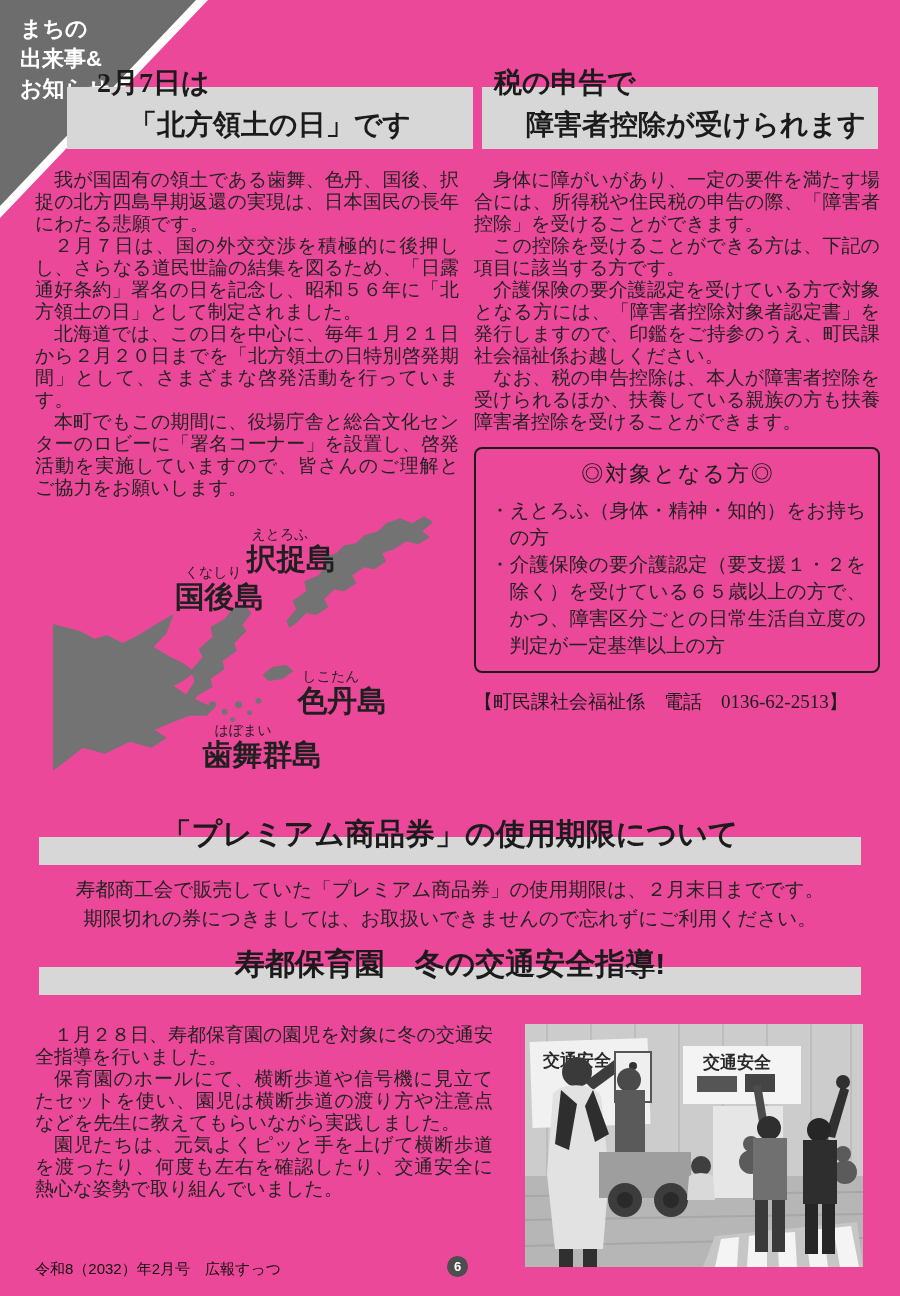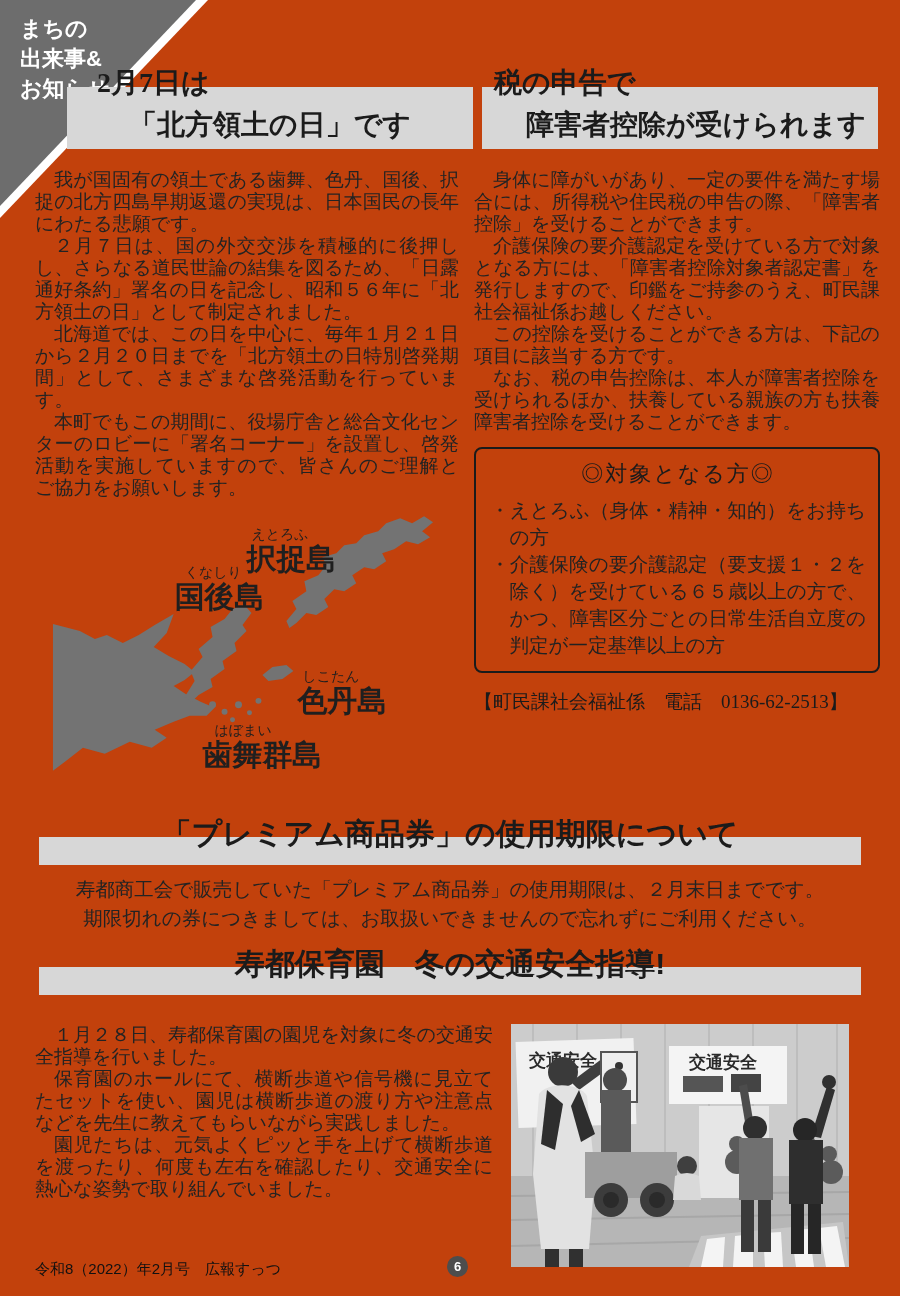--- a/index.html
+++ b/index.html
@@ -1,18 +1,18 @@
 <!DOCTYPE html>
 <html><head>
 <meta charset="utf-8">
 <style>
   * { margin:0; padding:0; box-sizing:border-box; }
   html,body { background:#ffffff; }
   .page {
-    position:relative; width:900px; height:1296px; background:#c2410c;
+    position:relative; width:900px; height:1296px; background:#ec4899;
     font-family:"Liberation Serif", serif; color:#222222; overflow:hidden;
   }
   
   .corner-outer {
     position:absolute; top:0; left:0; width:208px; height:218px;
     background:#ffffff; clip-path:polygon(0 0, 208px 0, 0 218px);
   }
   .corner {
     position:absolute; top:0; left:0; width:196px; height:206px;
     background:#6d6d6d; clip-path:polygon(0 0, 196px 0, 0 206px);
@@ -41,21 +41,21 @@
     padding:10px 12px 12px 14px;
   }
   .target-box .box-title { text-align:center; font-size:22px; letter-spacing:2px; color:#1b1b1b; margin-bottom:8px; }
   .target-box .box-item { font-size:19.5px; line-height:27px; padding-left:1em; text-indent:-1em; text-align:justify; }
   .contact-line { margin-top:16px; font-size:19px; color:#1b1b1b; }
 
   .section-premium { position:absolute; left:35px; top:778px; width:830px; }
   .premium-lines { margin-top:3px; text-align:center; font-size:19.5px; line-height:29px; color:#232323; }
 
   .section-hoikuen { position:absolute; left:35px; top:908px; width:830px; }
-  .hoikuen-content { display:flex; margin-top:22px; gap:18px; }
+  .hoikuen-content { display:flex; margin-top:22px; gap:32px; }
   .hoikuen-text { width:458px; }
   .photo-frame { width:338px; height:243px; background:#c4c4c4; overflow:hidden; flex:none; }
 
   .footer-issue { position:absolute; left:35px; top:1260px; font-family:"Liberation Sans", sans-serif; font-size:15px; color:#111111; }
   .page-circle {
     position:absolute; left:447px; top:1256px; width:21px; height:21px; border-radius:50%;
     background:#4d4d4d; color:#ffffff; font-family:"Liberation Sans", sans-serif;
     font-size:13px; font-weight:bold; text-align:center; line-height:21px;
   }
   svg text { font-family:"Liberation Sans", sans-serif; }
@@ -132,22 +132,22 @@
   </div>
 
   <div class="col-right">
     <div class="headline2">
       <div class="band" style="left:8px; right:2px;"></div>
       <div class="hl-line" style="padding-left:20px;">税の申告で</div>
       <div class="hl-line" style="padding-left:52px;">障害者控除が受けられます</div>
     </div>
     <div class="body-block">
       <p class="body-p">身体に障がいがあり、一定の要件を満たす場合には、所得税や住民税の申告の際、「障害者控除」を受けることができます。</p>
+      <p class="body-p">この控除を受けることができる方は、下記の項目に該当する方です。</p>
       <p class="body-p">介護保険の要介護認定を受けている方で対象となる方には、「障害者控除対象者認定書」を発行しますので、印鑑をご持参のうえ、町民課社会福祉係お越しください。</p>
-      <p class="body-p">この控除を受けることができる方は、下記の項目に該当する方です。</p>
       <p class="body-p">なお、税の申告控除は、本人が障害者控除を受けられるほか、扶養している親族の方も扶養障害者控除を受けることができます。</p>
     </div>
     <div class="target-box">
       <div class="box-title">◎対象となる方◎</div>
       <div class="box-item">・えとろふ（身体・精神・知的）をお持ちの方</div>
       <div class="box-item">・介護保険の要介護認定（要支援１・２を除く）を受けている６５歳以上の方で、かつ、障害区分ごとの日常生活自立度の判定が一定基準以上の方</div>
     </div>
     <div class="contact-line">【町民課社会福祉係　電話　0136-62-2513】</div>
   </div>
 
@@ -275,16 +275,16 @@
             <circle cx="294" cy="106" r="12" fill="#262626"></circle>
             <rect x="278" y="116" width="34" height="64" fill="#2e2e2e"></rect>
             <rect x="280" y="180" width="13" height="50" fill="#262626"></rect>
             <rect x="297" y="180" width="13" height="50" fill="#262626"></rect>
           </g>
         </svg>
       </div>
     </div>
   </div>
 
-  <div class="footer-issue">令和8（2022）年2月号　広報すっつ</div>
+  <div class="footer-issue">令和8（2032）年2月号　広報すっつ</div>
   <div class="page-circle">6</div>
 
 </div>
 
 </body></html>

